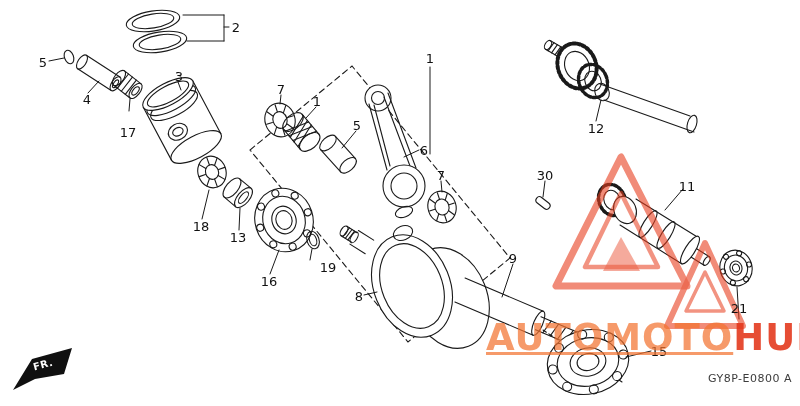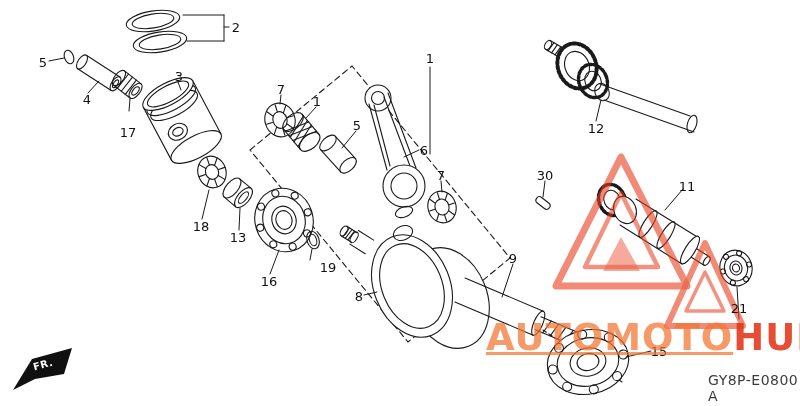--- a/index.html
+++ b/index.html
@@ -19,21 +19,21 @@
   }
   .wm-a { color:rgba(243,115,48,0.72);text-decoration:underline; }
   .wm-b { color:rgba(226,52,24,0.88); }
   .fr-label {
     position:absolute; left:33px; top:359px; color:#fff;
     font-size:10px; font-weight:bold; letter-spacing:0.5px;
     transform:rotate(-15deg);
   }
   .diagram-code {
     position:absolute; left:708px; top:372px;
-    font-size:14px; color:#3c3c3c; letter-spacing:0.5px;
+    font-size:11px; color:#3c3c3c; letter-spacing:0.5px;
   }
 </style>
 </head>
 <body>
 
 <div class="canvas">
 
 <svg width="800" height="406" viewBox="0 0 800 406">
   <g stroke="#1a1a1a" stroke-width="1.1" fill="none" stroke-linecap="round">
 

